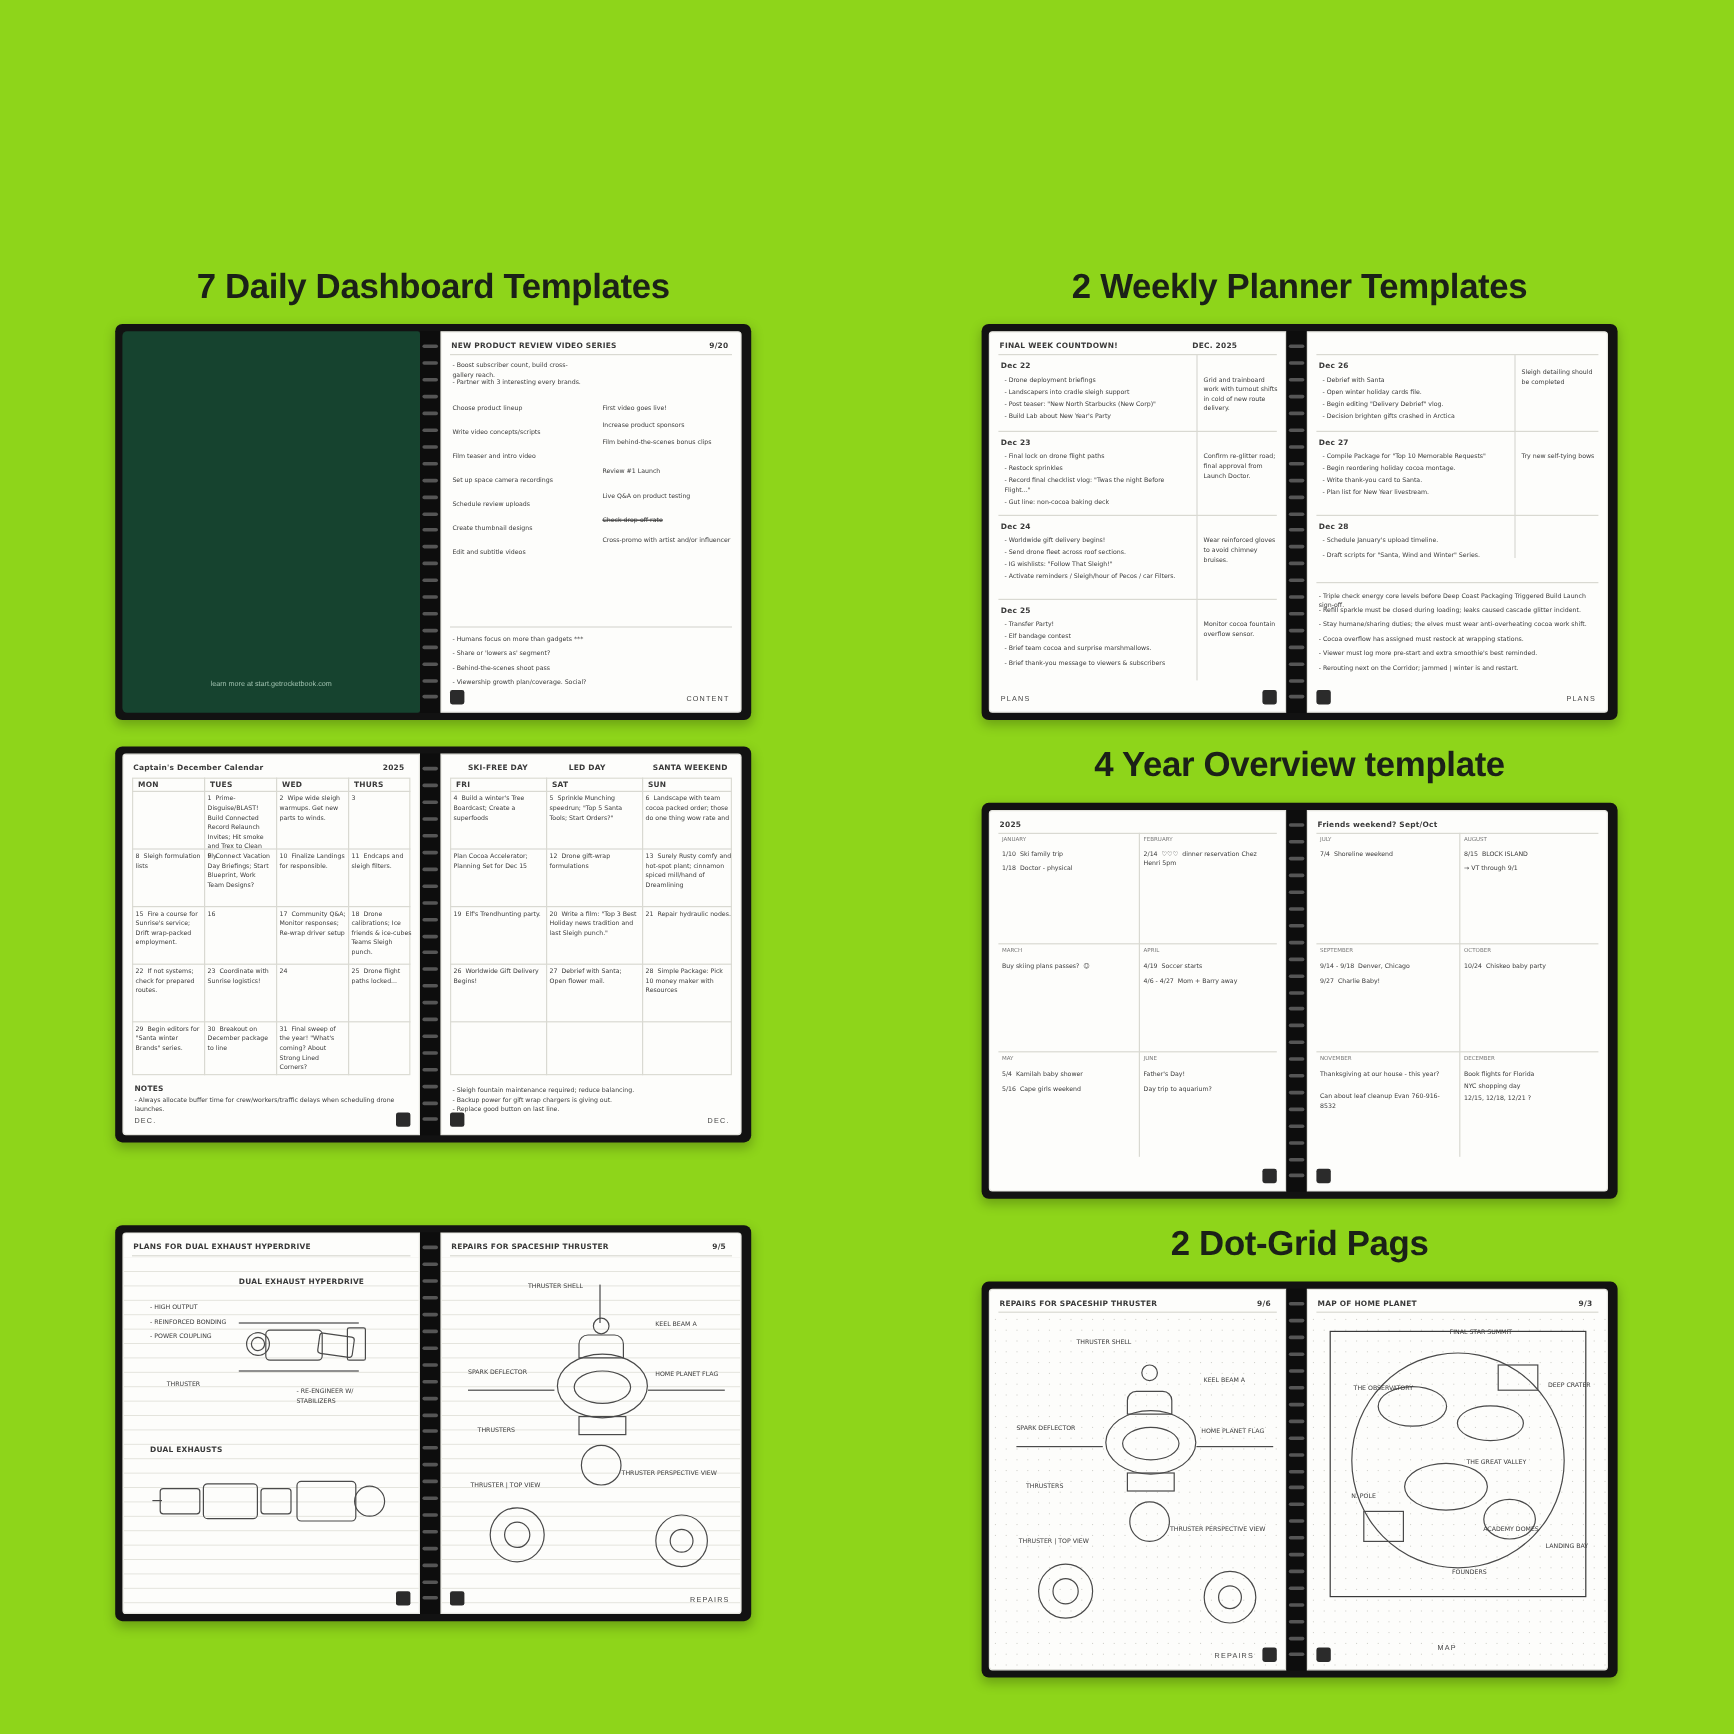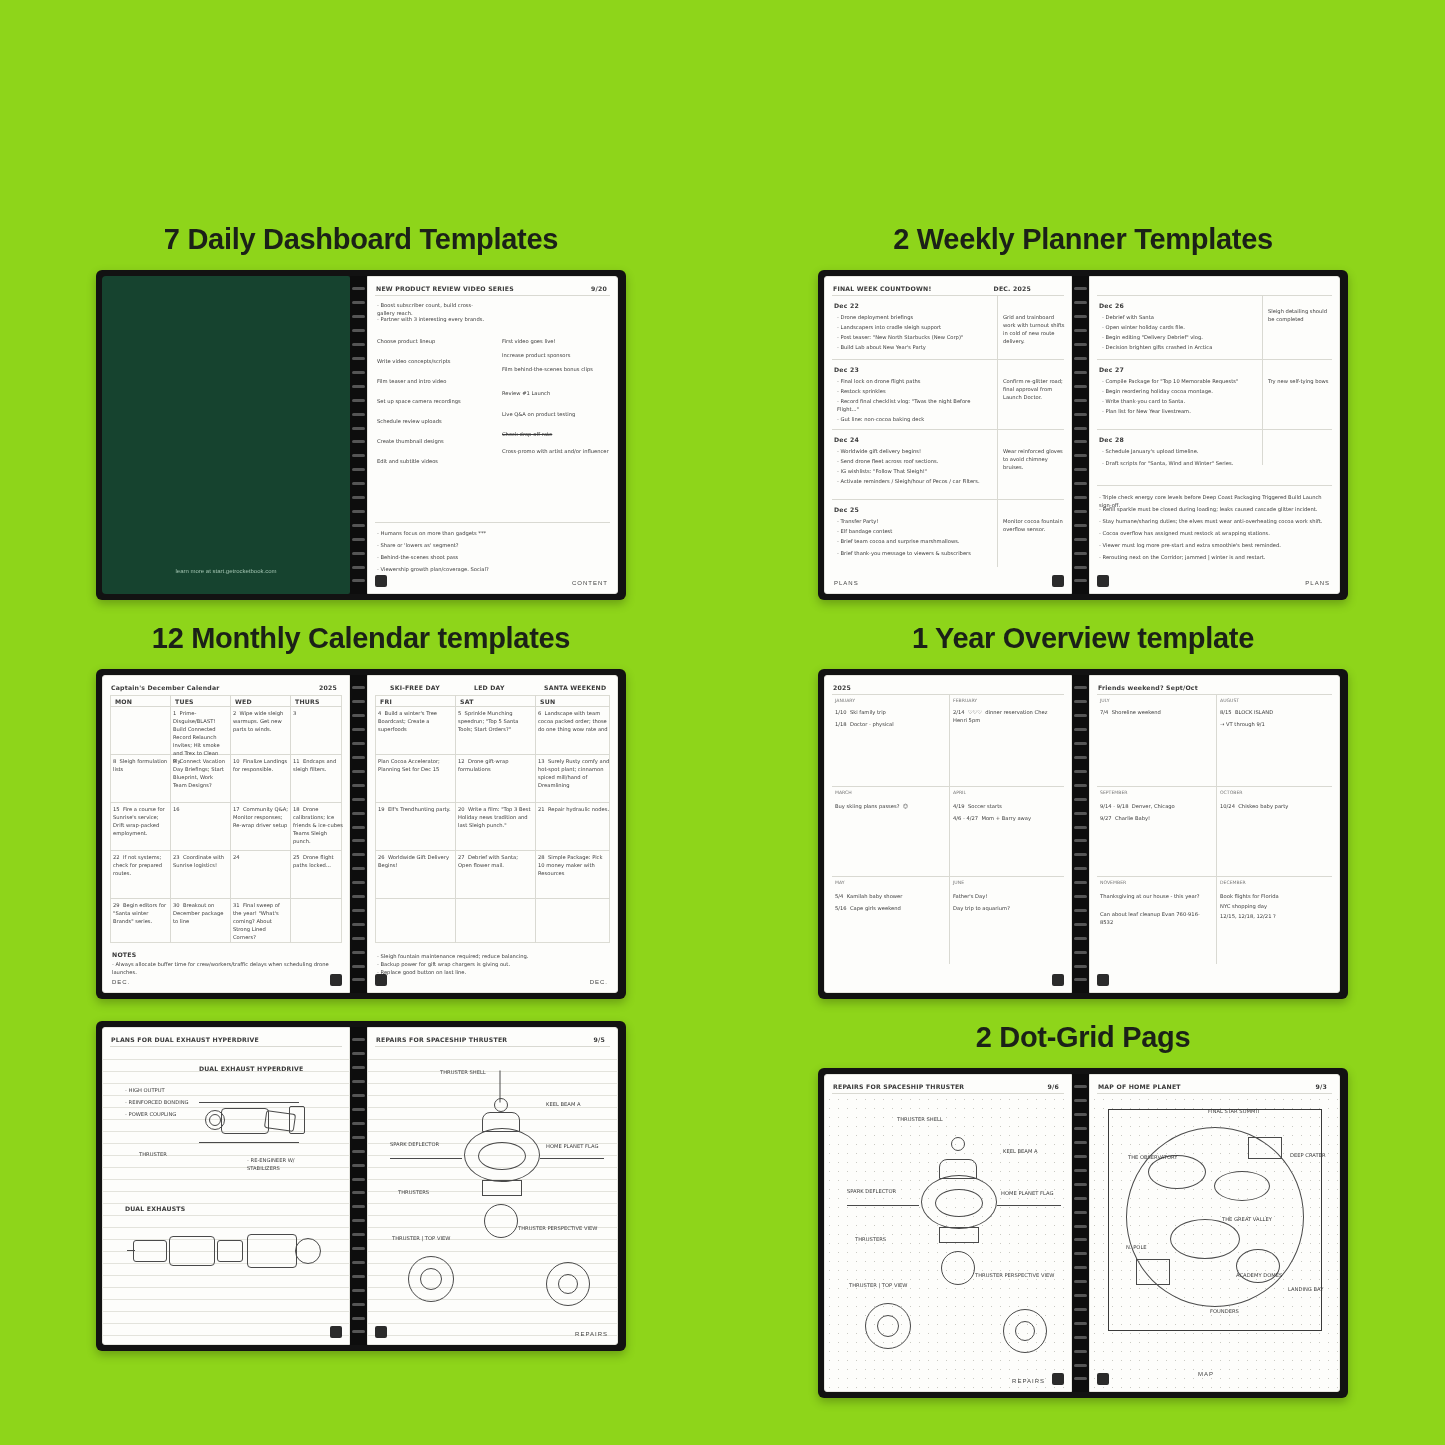--- a/index.html
+++ b/index.html
@@ -283,21 +283,20 @@
             <div class="corner-qr" style="left:7px;bottom:6px;"></div>
             <div class="corner-lbl" style="right:9px;bottom:7px;">PLANS</div>
           </div>
         </div>
       </div>
     </div>
 
     <div class="row" style="margin-top:22px;">
 
       <div class="cell">
-        <div class="cell-title">12 Monthly Calendar templates</div>
         <div class="notebook" style="width:530px;height:330px;">
           <div class="page-sheet left" style="width:248px;height:318px;">
             <div class="hw t" style="left:8px;top:7px;">Captain's December Calendar</div>
             <div class="hw t" style="right:12px;top:7px;">2025</div>
 
             <div class="boxline" style="left:7px;top:19px;right:7px;height:248px;"></div>
             <div class="vline" style="left:67px;top:19px;height:248px;"></div>
             <div class="vline" style="left:127px;top:19px;height:248px;"></div>
             <div class="vline" style="left:187px;top:19px;height:248px;"></div>
             <div class="hline" style="left:7px;right:7px;top:30px;"></div>
@@ -404,21 +403,21 @@
 - Backup power for gift wrap chargers is giving out.
 - Replace good button on last line.</div>
 
             <div class="corner-qr" style="left:7px;bottom:6px;"></div>
             <div class="corner-lbl" style="right:9px;bottom:7px;">DEC.</div>
           </div>
         </div>
       </div>
 
       <div class="cell">
-        <div class="cell-title">1 Year Overview template</div>
+        <div class="cell-title">4 Year Overview template</div>
         <div class="notebook" style="width:530px;height:330px;">
           <div class="page-sheet left" style="width:248px;height:318px;">
             <div class="hw t" style="left:8px;top:7px;">2025</div>
             <div class="hline" style="left:7px;right:7px;top:18px;"></div>
             <div class="vline" style="left:124px;top:18px;bottom:28px;"></div>
             <div class="hline" style="left:7px;right:7px;top:110px;"></div>
             <div class="hline" style="left:7px;right:7px;top:200px;"></div>
 
             <div class="hw" style="left:10px;top:21px;font-size:4.6px;color:#777;">JANUARY</div>
             <div class="hw" style="left:10px;top:32px;width:108px;">1/10  Ski family trip</div>

